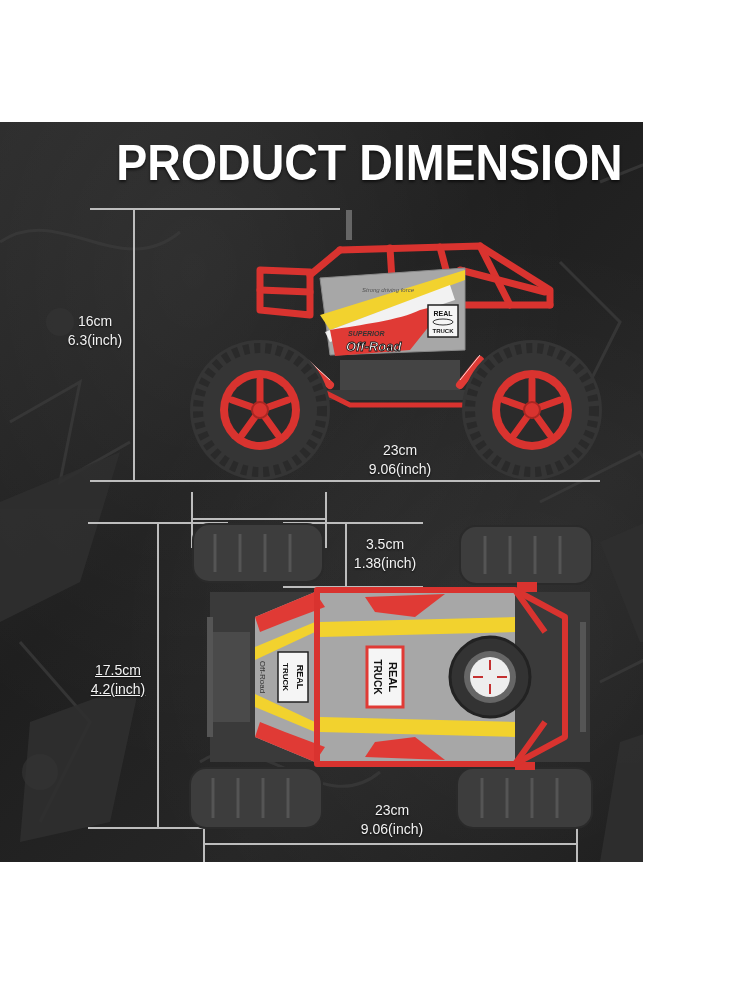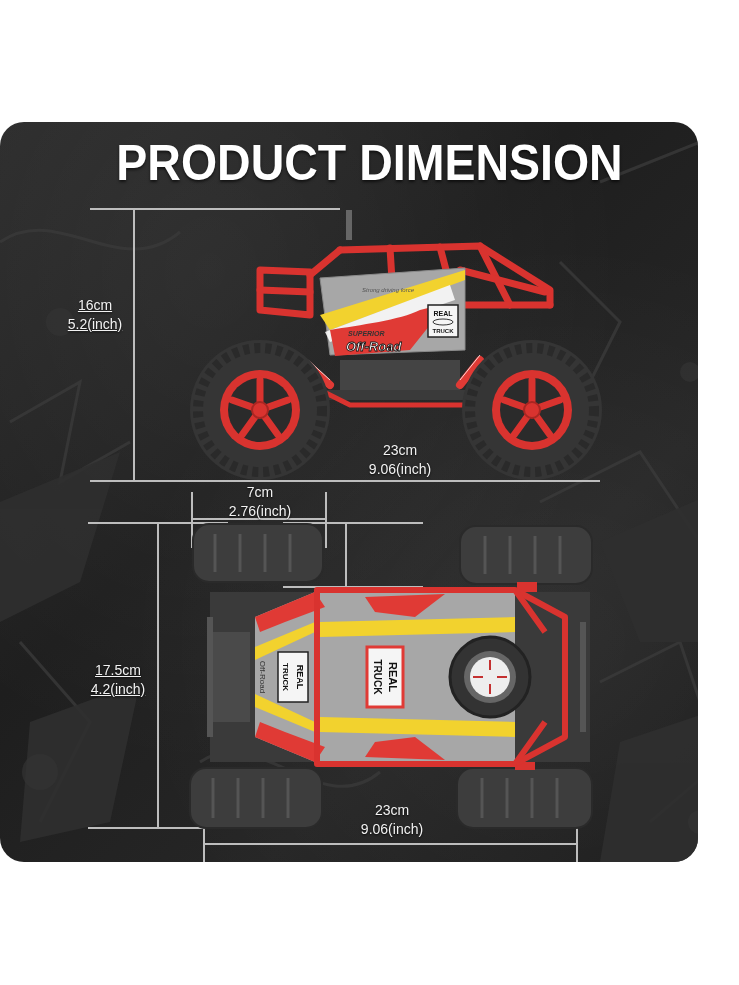--- a/index.html
+++ b/index.html
@@ -1,24 +1,23 @@
 <!DOCTYPE html>
 <html><head>
 <meta charset="utf-8">
 <style>
   html, body { margin: 0; padding: 0; background: #ffffff; }
   body { width: 739px; height: 985px; position: relative; overflow: hidden; font-family: "Liberation Sans", sans-serif; }
   .panel {
-    position: absolute; left: 0; top: 122px; width: 698px; height: 740px;
+    position: absolute; left: 0; top: 122px; width: 643px; height: 740px;
     background:
       radial-gradient(ellipse at 30% 20%, rgba(255,255,255,0.06), transparent 60%),
       radial-gradient(ellipse at 80% 70%, rgba(255,255,255,0.05), transparent 55%),
       linear-gradient(135deg, #2a2a2a 0%, #1e1e1e 40%, #262626 70%, #1b1b1b 100%);
     overflow: hidden;
-    border-radius: 24px;
   }
   .graffiti { position: absolute; left: 0; top: 0; width: 739px; height: 740px; }
   .title {
     position: absolute; left: 0; top: 12px; width: 739px; text-align: center;
     color: #ffffff; font-weight: bold; font-size: 50px; letter-spacing: 0px;
     text-shadow: 0 2px 3px rgba(0,0,0,0.6);
     transform: scaleX(0.93);
   }
   .dim-line { position: absolute; background: #bdbdbd; }
   .label {
@@ -56,23 +55,23 @@
       <circle cx="700" cy="700" r="12"></circle>
     </g>
   </svg>
 
   <div class="title">PRODUCT DIMENSION</div>
 
   <div class="dim-line" style="left:90px; top:86px; width:250px; height:2px;"></div>
   <div class="dim-line" style="left:133px; top:86px; width:2px; height:273px;"></div>
   <div class="dim-line" style="left:90px; top:358px; width:510px; height:2px;"></div>
 
-  <div class="label" style="left:45px; top:174px; width:100px;text-decoration:underline;">
+  <div class="label" style="left:45px; top:190px; width:100px;">
     <div>16cm</div>
-    <div>5.2(inch)</div>
+    <div>6.3(inch)</div>
   </div>
   <div class="label" style="left:345px; top:319px; width:110px;">
     <div>23cm</div>
     <div>9.06(inch)</div>
   </div>
 
   <svg class="vehicle" style="left:180px; top:88px;" width="430" height="272" viewBox="0 0 430 272">
 
     <rect x="166" y="0" width="6" height="30" fill="#666"></rect>
 
@@ -152,23 +151,23 @@
   <div class="dim-line" style="left:88px; top:705px; width:140px; height:2px;"></div>
 
   <div class="dim-line" style="left:283px; top:400px; width:140px; height:2px;"></div>
   <div class="dim-line" style="left:345px; top:400px; width:2px; height:64px;"></div>
   <div class="dim-line" style="left:283px; top:464px; width:140px; height:2px;"></div>
 
   <div class="dim-line" style="left:203px; top:700px; width:2px; height:40px;"></div>
   <div class="dim-line" style="left:576px; top:700px; width:2px; height:40px;"></div>
   <div class="dim-line" style="left:203px; top:721px; width:375px; height:2px;"></div>
 
-  <div class="label" style="left:205px; top:361px; width:110px;">
-    <div>7cm</div>
-    <div>2.76(inch)</div>
+  <div class="label" style="left:335px; top:413px; width:100px;">
+    <div>3.5cm</div>
+    <div>1.38(inch)</div>
   </div>
   <div class="label" style="left:68px; top:539px; width:100px;text-decoration:underline;">
     <div>17.5cm</div>
     <div>4.2(inch)</div>
   </div>
   <div class="label" style="left:337px; top:679px; width:110px;">
     <div>23cm</div>
     <div>9.06(inch)</div>
   </div>
 

